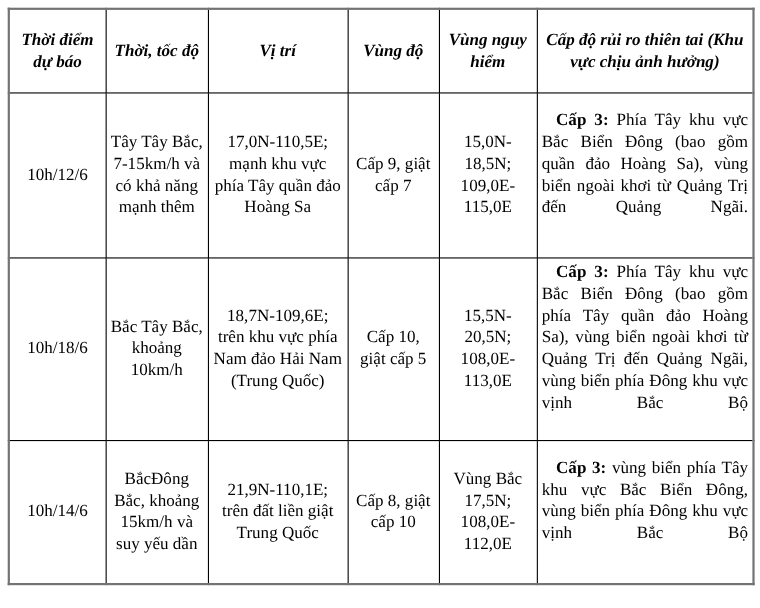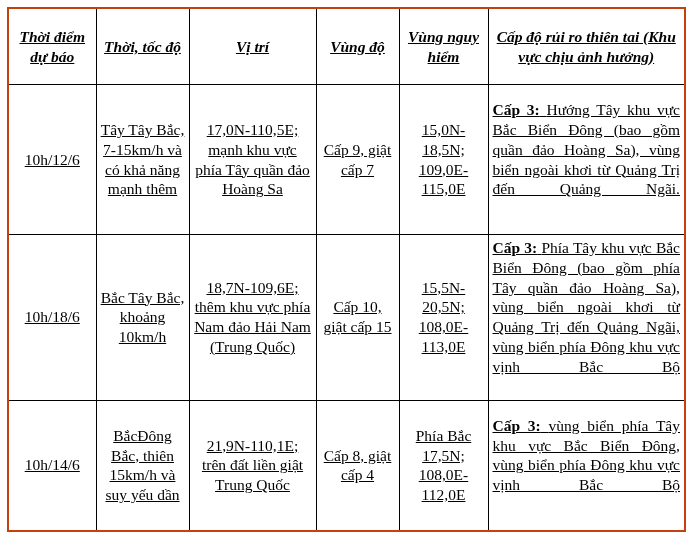--- a/index.html
+++ b/index.html
@@ -20,22 +20,21 @@
     left: 7px;
     top: 7px;
     width: 677px;
     height: 543px;
   }
 
   table.forecast {
     border-collapse: collapse;
     width: 677px;
     table-layout: fixed;
-    border: 2px solid #c2410c;
-    text-decoration: underline;
+    border: 2px solid #737373;
   }
 
   table.forecast td,
   table.forecast th {
     border: 1px solid #000;
     padding: 3px 4px;
     vertical-align: middle;
     font-size: 15.5px;
     line-height: 1.28;
   }
@@ -68,20 +67,21 @@
     text-align: justify;
     text-justify: inter-word;
     vertical-align: top;
     padding-top: 5px;
     padding-left: 5px;
     padding-right: 5px;
     line-height: 1.3;
   }
   td.risk-cell .risk-level {
     font-weight: bold;
+    margin-left: 13px;
   }
   
   td.risk-cell .risk-body::after {
     content: "";
     display: inline-block;
     width: 100%;
   }
 </style>
 </head>
 <body>
@@ -106,33 +106,33 @@
         <th>Cấp độ rủi ro thiên tai (Khu vực chịu ảnh hưởng)</th>
       </tr>
     </thead>
     <tbody>
       <tr class="data-row r1">
         <td>10h/12/6</td>
         <td>Tây Tây Bắc, 7-15km/h và có khả năng mạnh thêm</td>
         <td>17,0N-110,5E; mạnh khu vực phía Tây quần đảo Hoàng Sa</td>
         <td>Cấp 9, giật cấp 7</td>
         <td>15,0N-18,5N; 109,0E-115,0E</td>
-        <td class="risk-cell"><span class="risk-level">Cấp 3:</span> <span class="risk-body">Hướng Tây khu vực Bắc Biển Đông (bao gồm quần đảo Hoàng Sa), vùng biển ngoài khơi từ Quảng Trị đến Quảng Ngãi.</span></td>
+        <td class="risk-cell"><span class="risk-level">Cấp 3:</span> <span class="risk-body">Phía Tây khu vực Bắc Biển Đông (bao gồm quần đảo Hoàng Sa), vùng biển ngoài khơi từ Quảng Trị đến Quảng Ngãi.</span></td>
       </tr>
       <tr class="data-row r2">
         <td>10h/18/6</td>
         <td>Bắc Tây Bắc, khoảng 10km/h</td>
-        <td>18,7N-109,6E; thêm khu vực phía Nam đảo Hải Nam (Trung Quốc)</td>
-        <td>Cấp 10, giật cấp 15</td>
+        <td>18,7N-109,6E; trên khu vực phía Nam đảo Hải Nam (Trung Quốc)</td>
+        <td>Cấp 10, giật cấp 5</td>
         <td>15,5N-20,5N; 108,0E-113,0E</td>
         <td class="risk-cell"><span class="risk-level">Cấp 3:</span> <span class="risk-body">Phía Tây khu vực Bắc Biển Đông (bao gồm phía Tây quần đảo Hoàng Sa), vùng biển ngoài khơi từ Quảng Trị đến Quảng Ngãi, vùng biển phía Đông khu vực vịnh Bắc Bộ</span></td>
       </tr>
       <tr class="data-row r3">
         <td>10h/14/6</td>
-        <td>BắcĐông Bắc, thiên 15km/h và suy yếu dần</td>
+        <td>BắcĐông Bắc, khoảng 15km/h và suy yếu dần</td>
         <td>21,9N-110,1E; trên đất liền giật Trung Quốc</td>
-        <td>Cấp 8, giật cấp 4</td>
-        <td>Phía Bắc 17,5N; 108,0E-112,0E</td>
+        <td>Cấp 8, giật cấp 10</td>
+        <td>Vùng Bắc 17,5N; 108,0E-112,0E</td>
         <td class="risk-cell"><span class="risk-level">Cấp 3:</span> <span class="risk-body">vùng biển phía Tây khu vực Bắc Biển Đông, vùng biển phía Đông khu vực vịnh Bắc Bộ</span></td>
       </tr>
     </tbody>
   </table>
 </div>
 
 </body></html>

